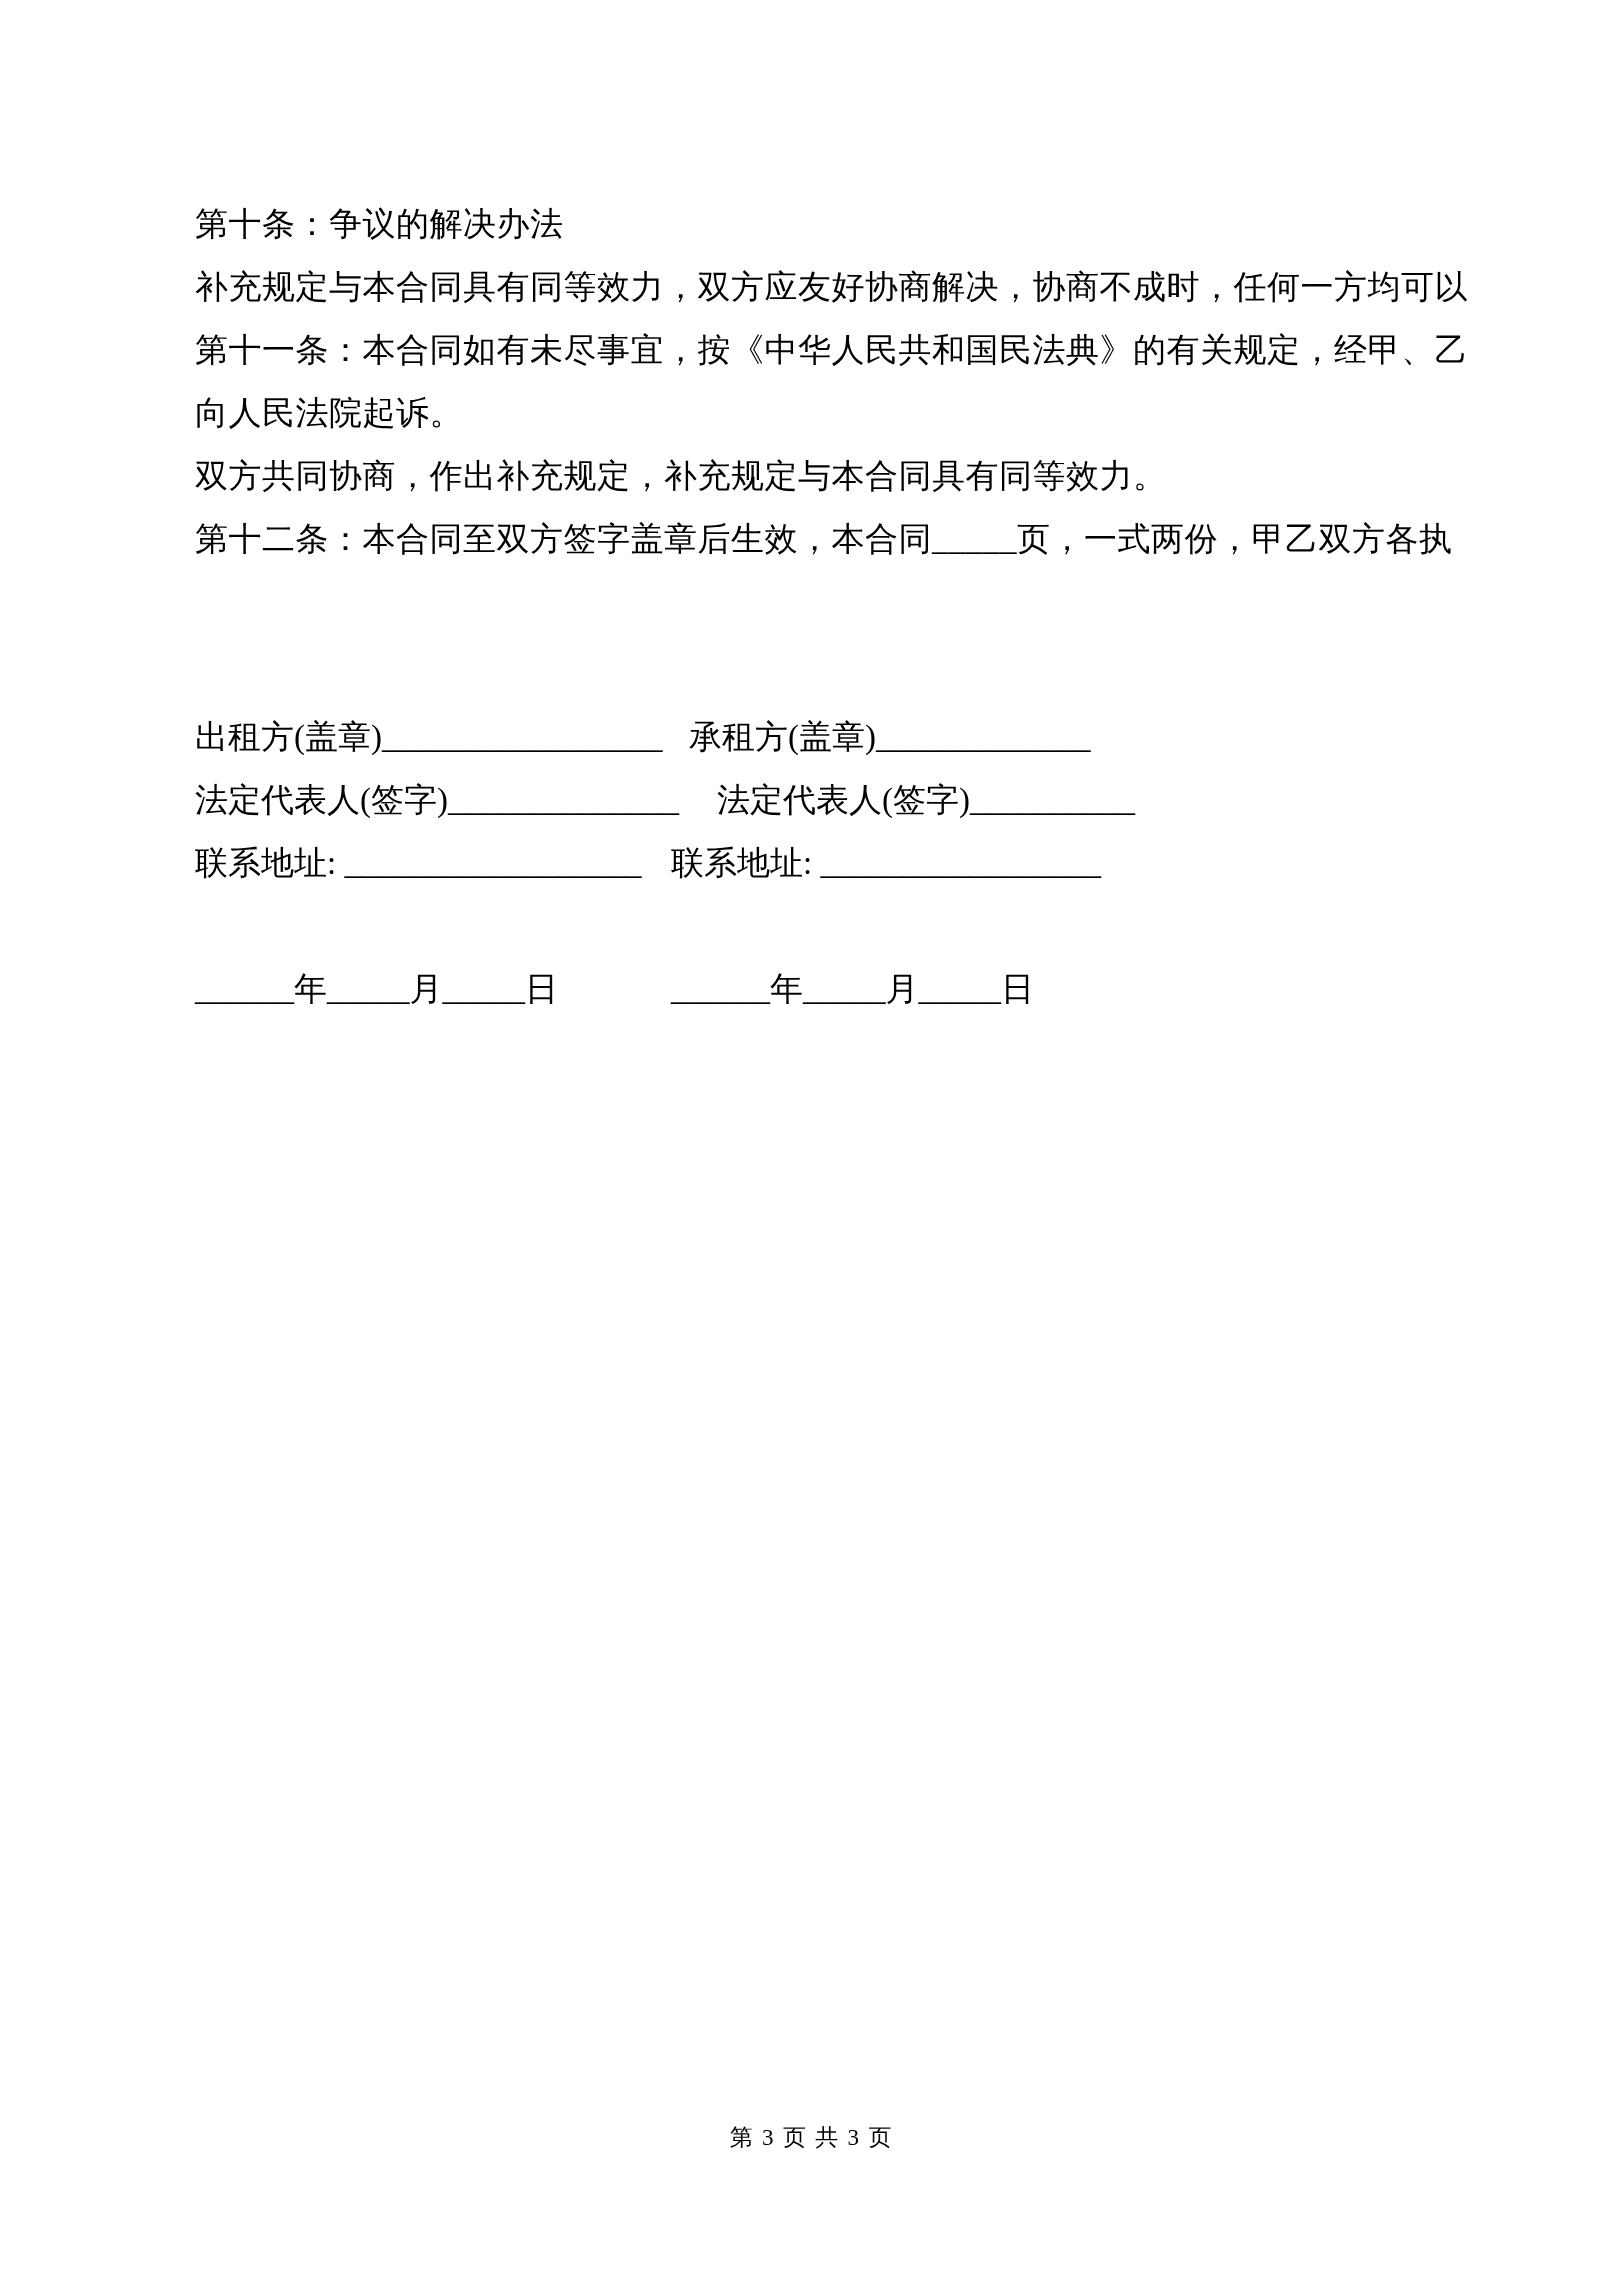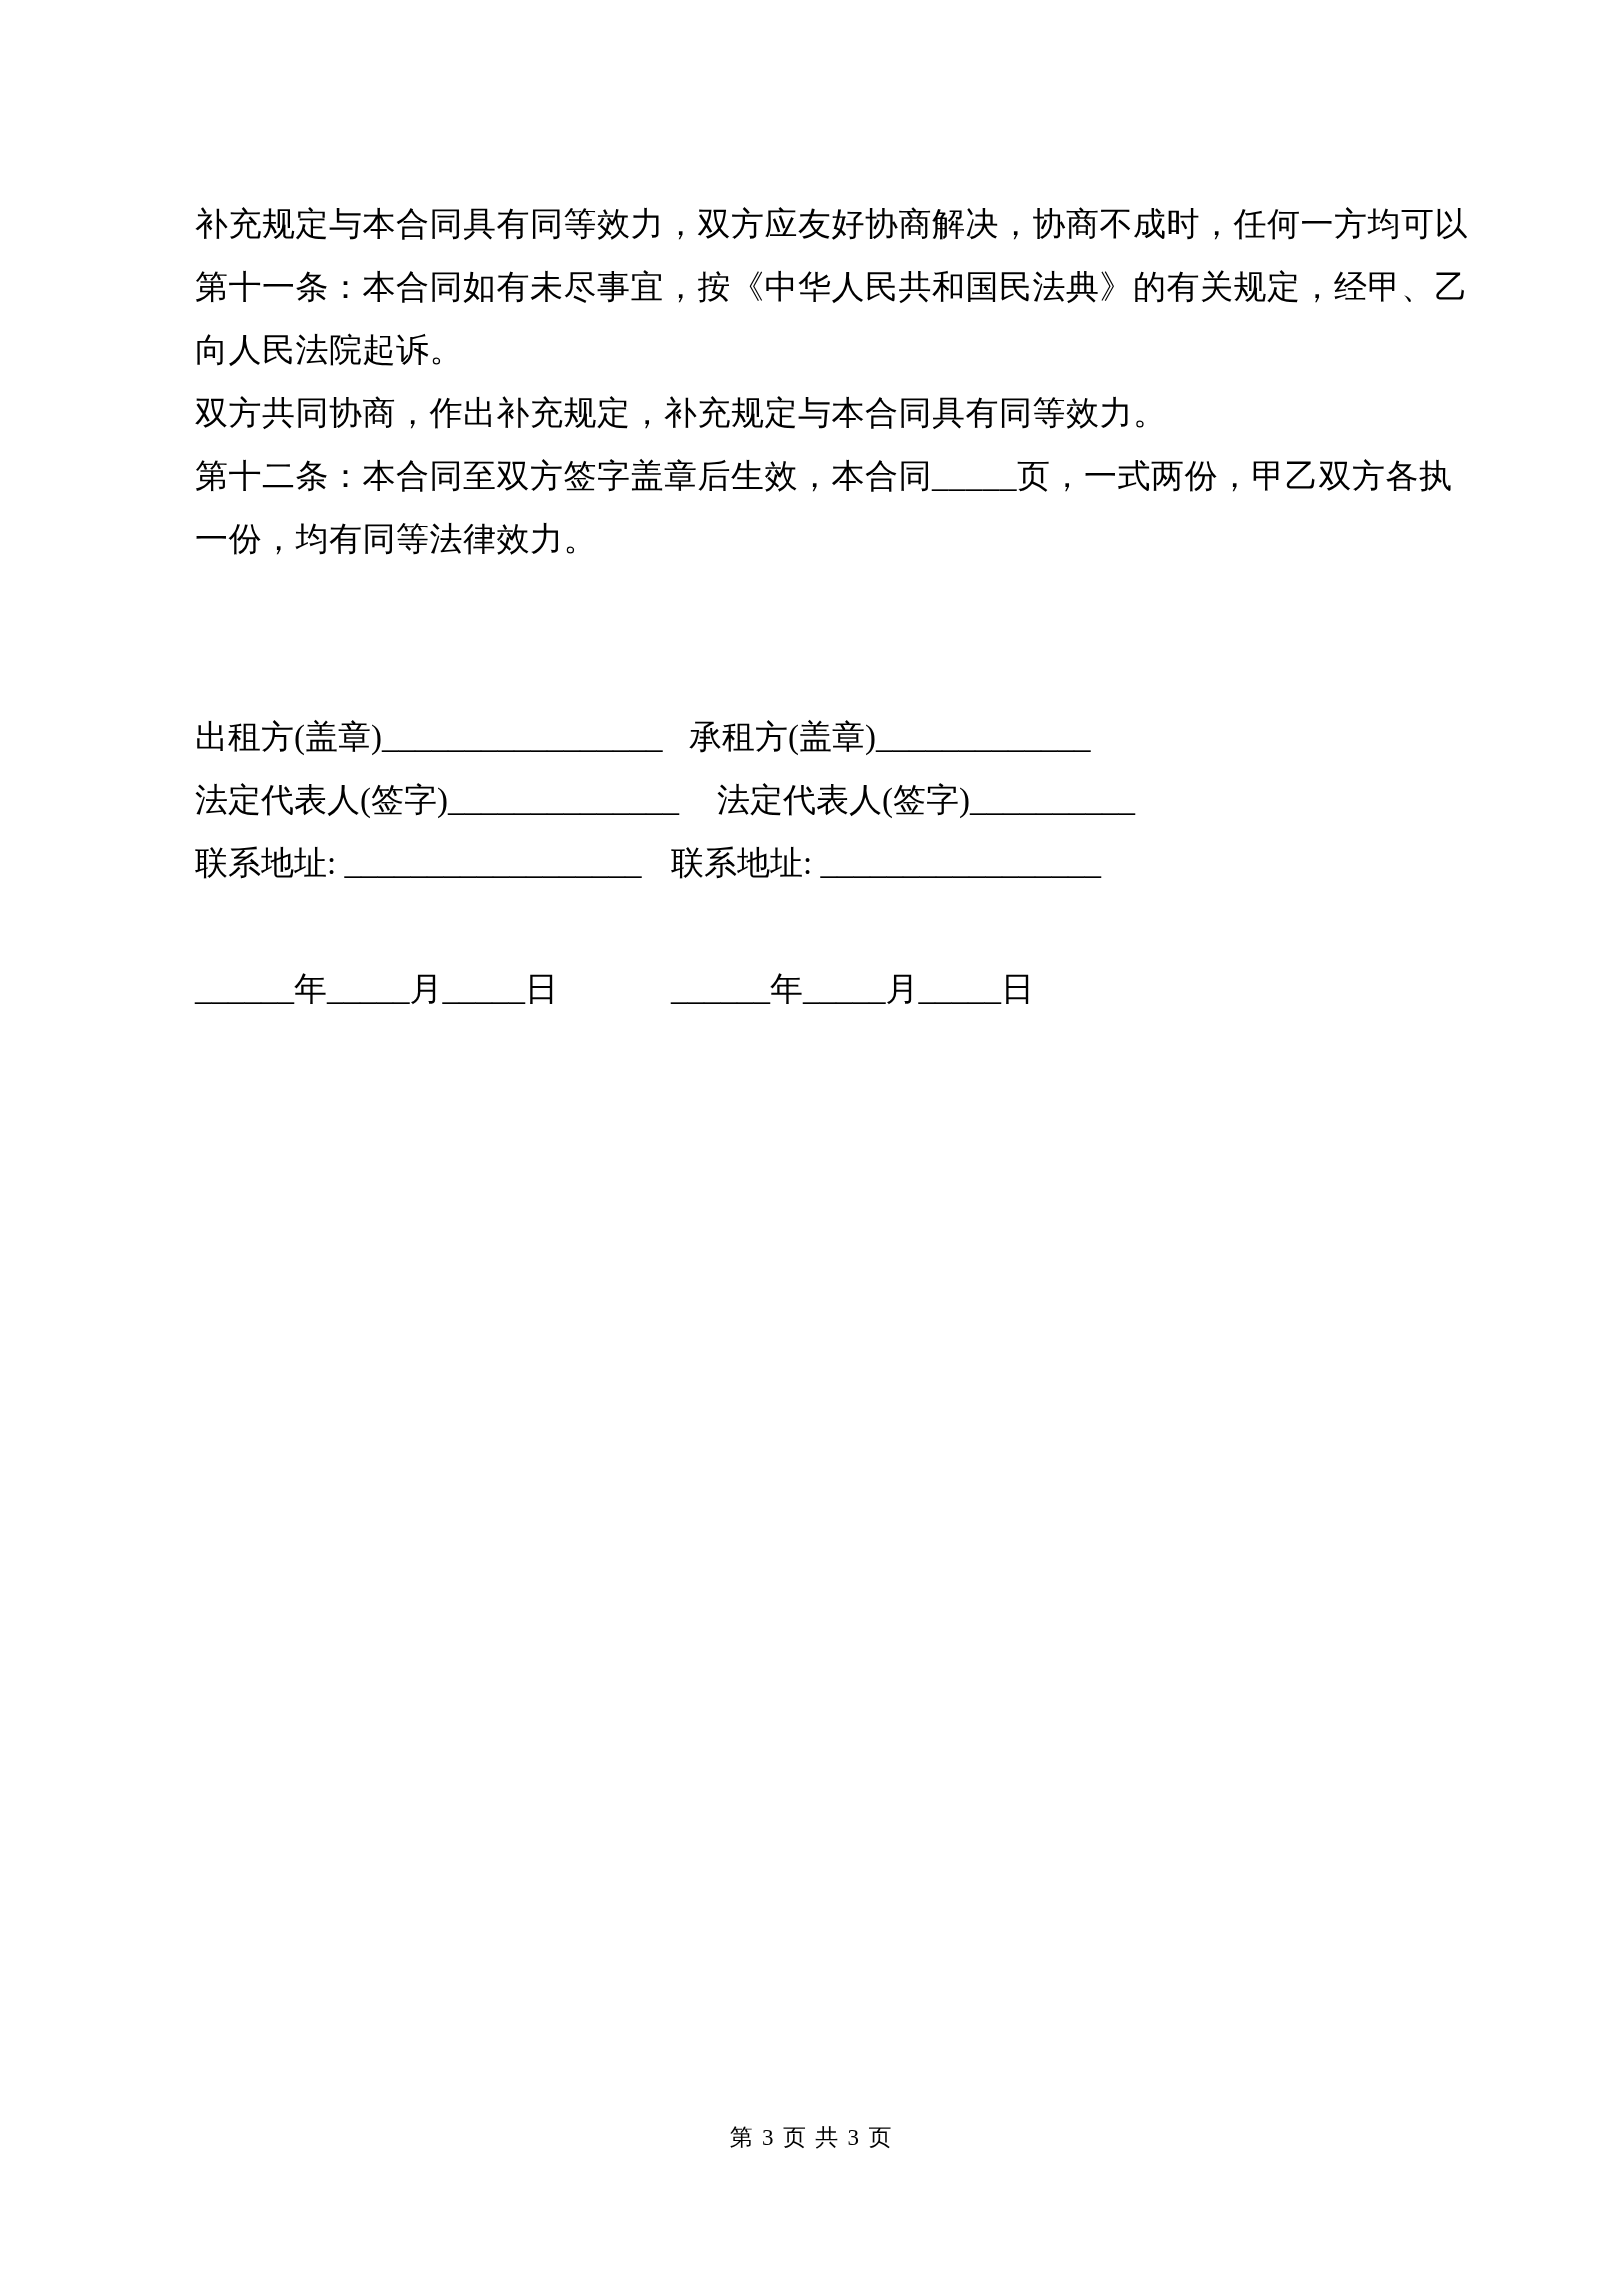--- a/index.html
+++ b/index.html
@@ -57,26 +57,26 @@
     line-height: 29px;
     letter-spacing: 1.8px;
   }
 </style>
 </head>
 <body>
 
 <div class="page">
 
   <div class="body-text">
+    <div class="line">第十条：争议的解决办法</div>
     <div class="line">补充规定与本合同具有同等效力，双方应友好协商解决，协商不成时，任何一方均可以</div>
     <div class="line">第十一条：本合同如有未尽事宜，按《中华人民共和国民法典》的有关规定，经甲、乙</div>
     <div class="line">向人民法院起诉。</div>
     <div class="line">双方共同协商，作出补充规定，补充规定与本合同具有同等效力。</div>
     <div class="line">第十二条：本合同至双方签字盖章后生效，本合同_____页，一式两份，甲乙双方各执</div>
-    <div class="line">一份，均有同等法律效力。</div>
   </div>
 
   <div class="signature">
     <div class="sig-row">
       <span class="sig-cell sig-left">出租方(盖章)_________________</span>
       <span class="sig-cell sig-right">承租方(盖章)_____________</span>
     </div>
     <div class="sig-row">
       <span class="sig-cell sig-left">法定代表人(签字)______________</span>
       <span class="sig-cell sig-right">法定代表人(签字)__________</span>

